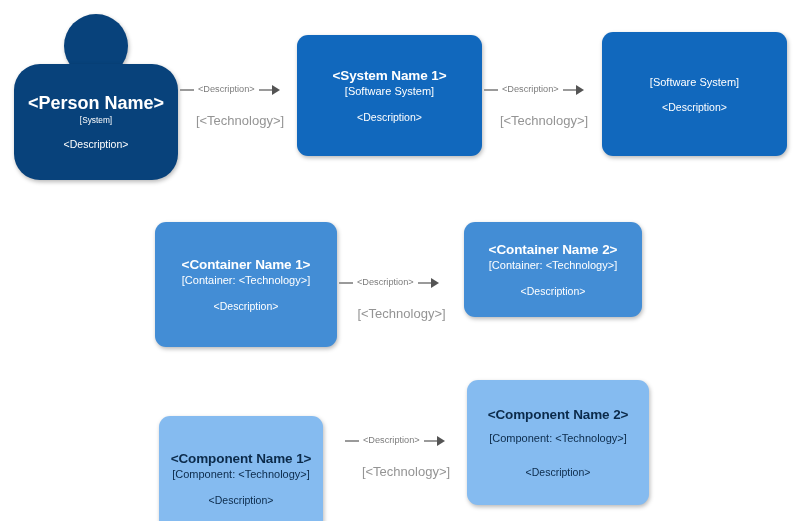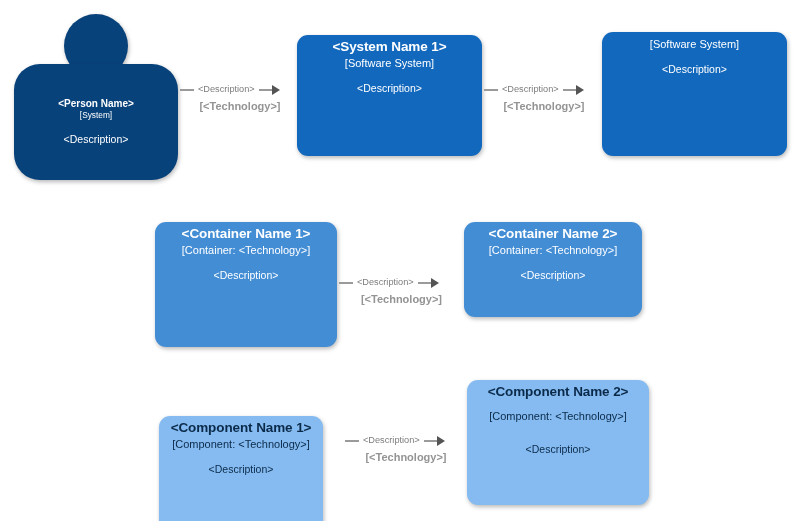--- a/index.html
+++ b/index.html
@@ -20,20 +20,21 @@
   }
 
   
   .node {
     position: absolute;
     box-sizing: border-box;
     border-radius: 11px;
     display: flex;
     flex-direction: column;
     align-items: center;
+    justify-content: center;
     text-align: center;
     box-shadow: 1px 2px 4px rgba(0,0,0,0.28);
     padding: 4px 8px;
   }
   .node .n-name {
     font-weight: bold;
     font-size: 13.5px;
     line-height: 1.15;
     letter-spacing: -0.1px;
   }
@@ -72,21 +73,21 @@
     flex-direction: column;
     align-items: center;
     justify-content: center;
     text-align: center;
     color: #ffffff;
     box-shadow: 1px 2px 4px rgba(0,0,0,0.28);
     padding: 4px 8px;
   }
   .person-body .n-name {
     font-weight: bold;
-    font-size: 10px;
+    font-size: 18px;
     line-height: 1.15;
   }
   .person-body .n-type {
     font-size: 8.3px;
     line-height: 1.2;
     margin-top: 2px;
   }
   .person-body .n-desc {
     font-size: 10.5px;
     line-height: 1.2;
@@ -122,26 +123,25 @@
   }
   .conn-arrow {
     width: 0;
     height: 0;
     border-top: 5px solid transparent;
     border-bottom: 5px solid transparent;
     border-left: 8px solid #545454;
     flex: 0 0 auto;
   }
   .conn-tech {
-    font-size: 11px;
+    font-size: 13px;
     color: #949494;
     white-space: nowrap;
-    margin-top: 5px;
+    margin-top: 18px;
     line-height: 1;
-    font-weight: bold;
   }
 </style>
 </head>
 <body>
 
 <div id="canvas">
 
   <div class="person-wrap" style="left:14px; top:14px; width:164px; height:166px;">
     <div class="person-head" style="left:50px; top:0px; width:64px; height:64px;"></div>
     <div class="person-body" style="left:0px; top:50px; width:164px; height:116px;">

